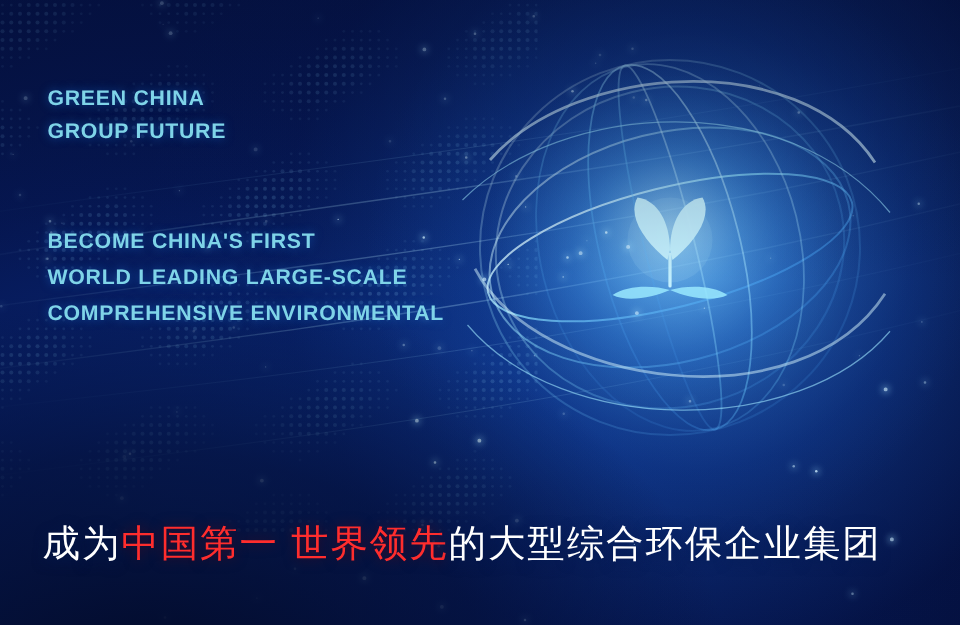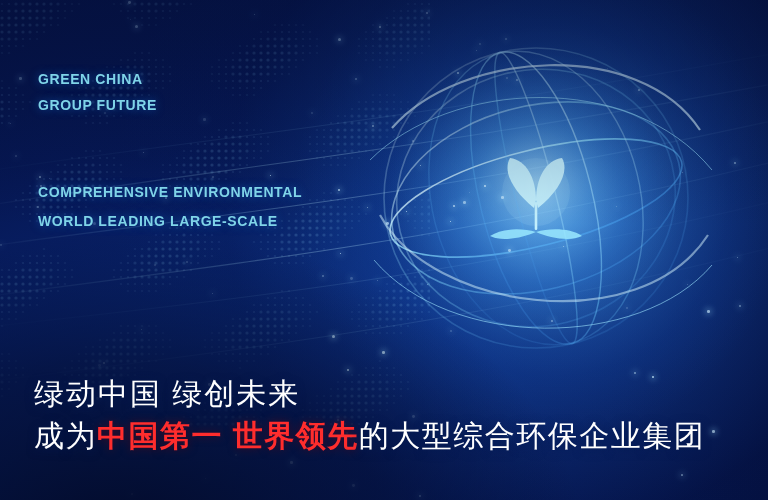--- a/index.html
+++ b/index.html
@@ -81,21 +81,21 @@
 
   
   .en-block {
     position: absolute;
     left: 38px;
     top: 66px;
     width: 300px;
   }
   .en-line {
     color: #7fd4e8;
-    font-size: 14px;
+    font-size: 17px;
     font-weight: bold;
     letter-spacing: 0.6px;
     line-height: 26px;
     text-shadow: 0 0 8px rgba(20,90,180,0.8);
     white-space: nowrap;
   }
   .en-group-2 { position: absolute; left: 38px; top: 178px; width: 320px; }
   .en-group-2 .en-line { line-height: 29px; }
 
   
@@ -118,21 +118,21 @@
     font-size: 30px;
     color: #ffffff;
     letter-spacing: 1.5px;
     line-height: 44px;
     font-weight: normal;
     text-shadow: 0 2px 10px rgba(0,25,80,0.85);
     white-space: nowrap;
   }
   .cn-hl {
     color: #ff2d2d;
-    font-weight: bold;
+    font-weight: normal;
     text-shadow: 0 0 10px rgba(120,0,0,0.5);
   }
   .cn-seg { white-space: nowrap; }
 </style>
 </head>
 <body>
 
 <div id="stage">
 
   <div class="map-dots">
@@ -1808,24 +1808,24 @@
 
   <div class="vignette-top"></div>
   <div class="vignette-bl"></div>
 
   <div class="en-block">
     <div class="en-line">GREEN CHINA</div>
     <div class="en-line">GROUP FUTURE</div>
   </div>
 
   <div class="en-group-2">
+    <div class="en-line">BECOME CHINA'S FIRST</div>
+    <div class="en-line">WORLD LEADING LARGE-SCALE</div>
     <div class="en-line">COMPREHENSIVE ENVIRONMENTAL</div>
-    <div class="en-line">WORLD LEADING LARGE-SCALE</div>
   </div>
 
   <div class="cn-block">
-    <div class="cn-line1">绿动中国 绿创未来</div>
     <div class="cn-line2">
       <span class="cn-seg">成为</span><span class="cn-hl cn-seg">中国第一 世界领先</span><span class="cn-seg">的大型综合环保企业集团</span>
     </div>
   </div>
 
 </div>
 
 </body></html>

